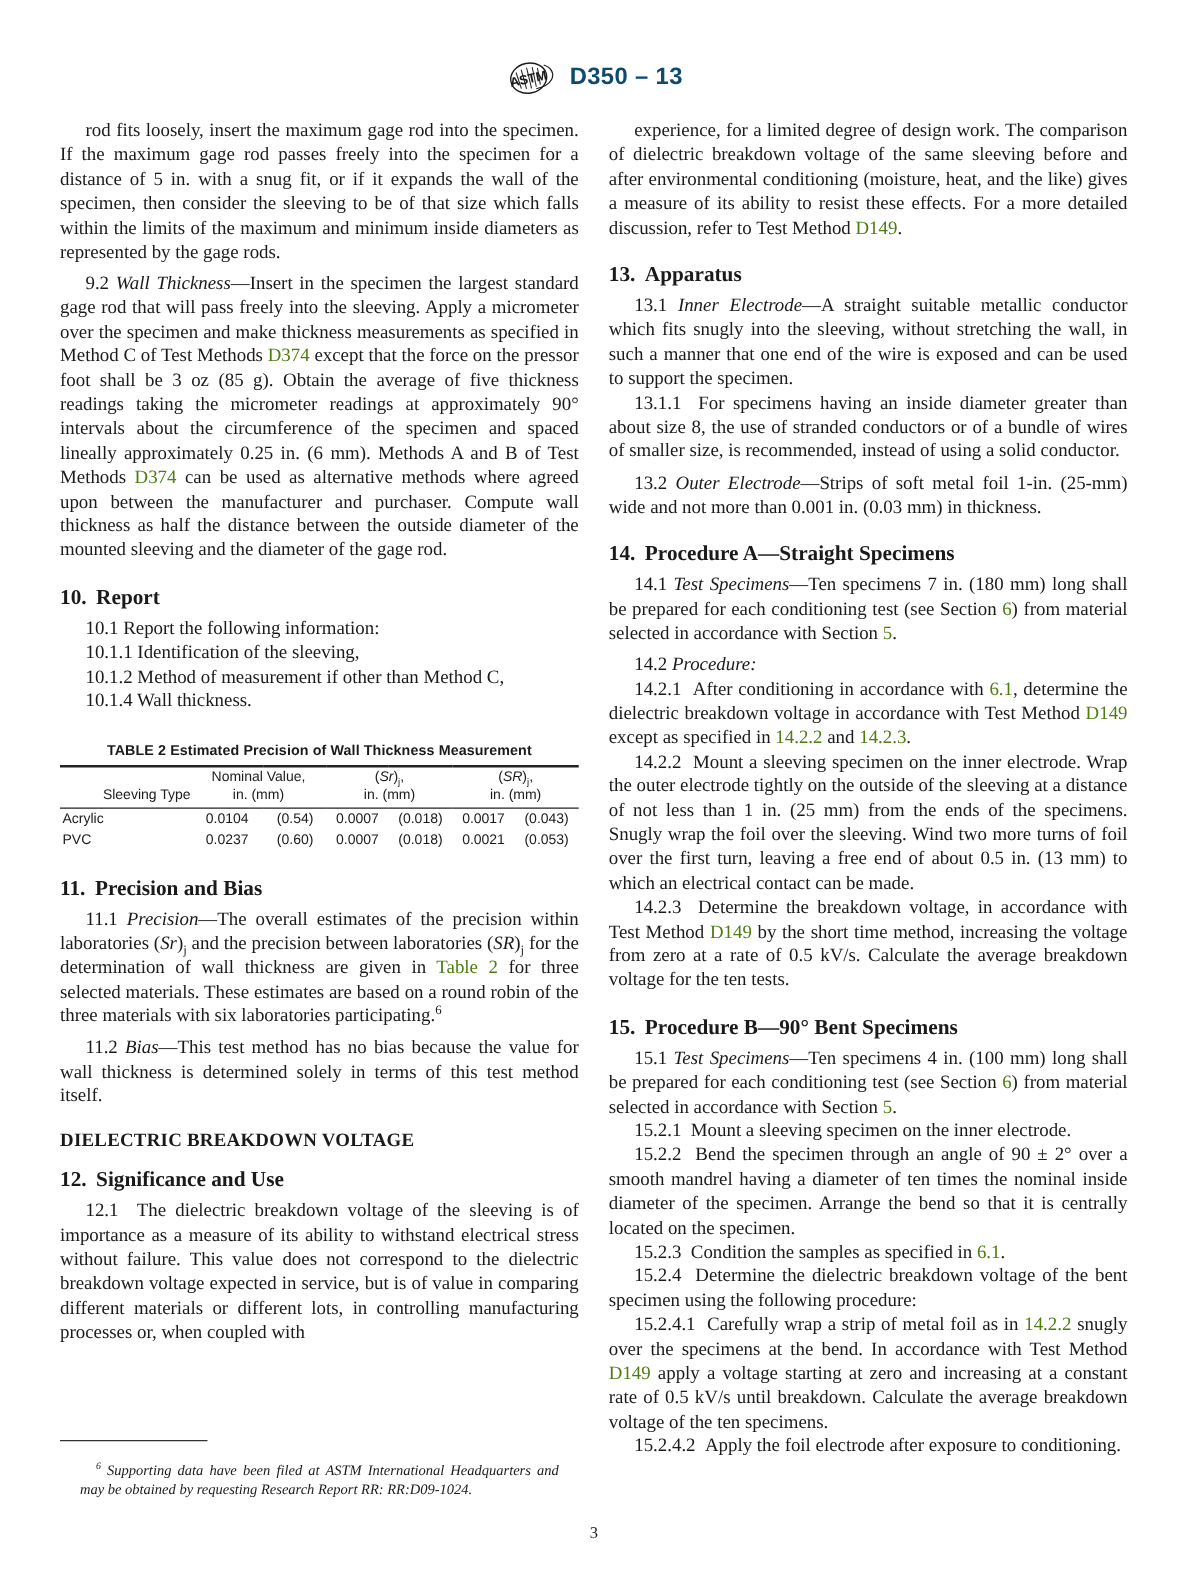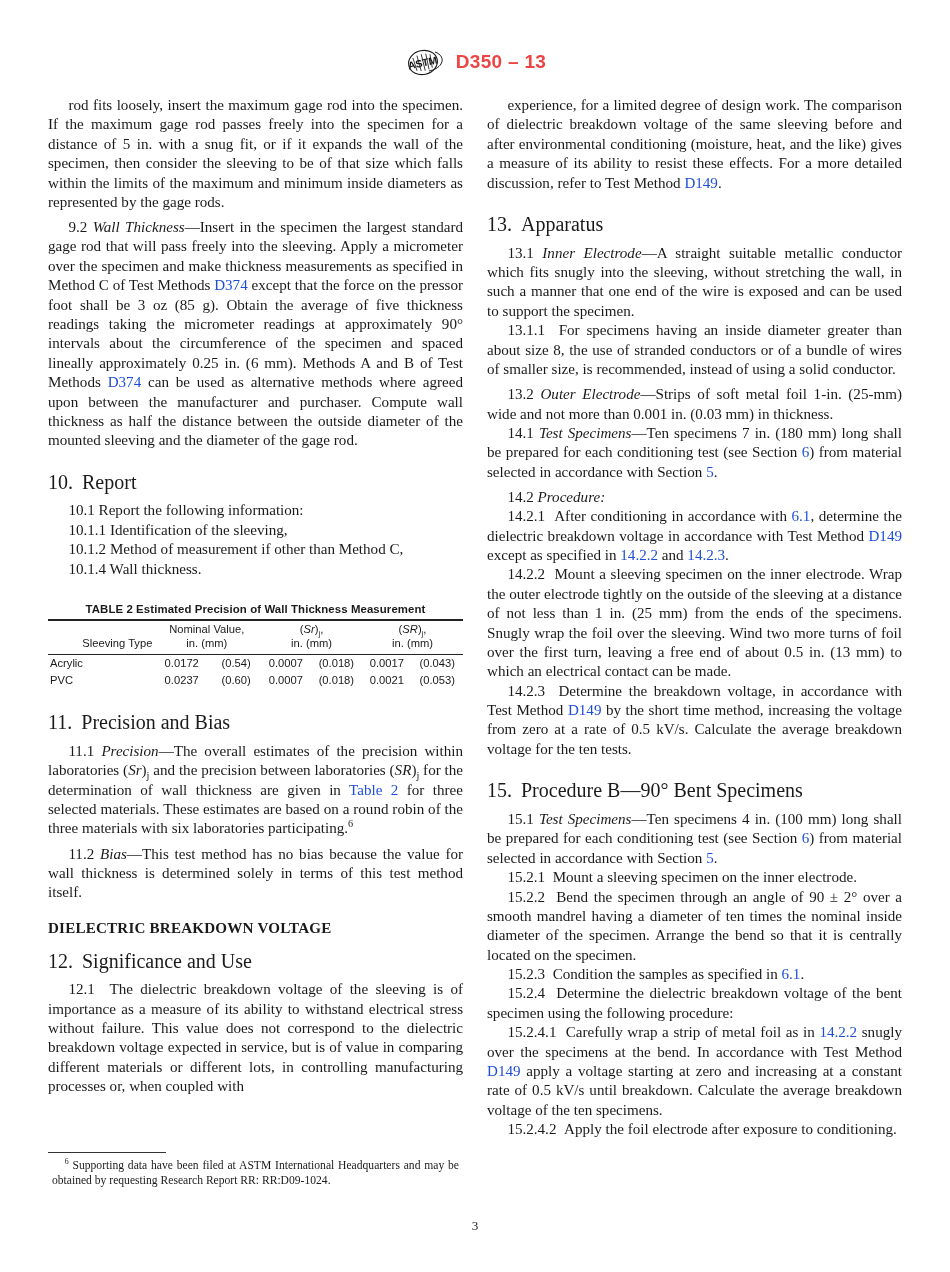--- a/index.html
+++ b/index.html
@@ -36,21 +36,21 @@
   .astm-logo {
     width: 42px;
     height: 32px;
     display: block;
   }
   .header-title {
     font-family: "Liberation Sans", sans-serif;
     font-weight: bold;
     font-size: 19px;
     letter-spacing: 0.3px;
-    color: #ef4444;
+    color: #0c4a6e;
   }
 
   
   .col {
     position: absolute;
     top: 96px;
     width: 415px;
     font-size: 15.1px;
     line-height: 1.285;
     text-align: justify;
@@ -60,43 +60,43 @@
   .col-left  { left: 48px; }
   .col-right { left: 487px; }
 
   p {
     margin: 0;
     text-indent: 1.35em;
   }
   p.gap-before { margin-top: 0.38em; }
 
   .sec-head {
-    font-weight: normal;
-    font-size: 20px;
+    font-weight: bold;
+    font-size: 17px;
     text-indent: 0;
     margin: 0;
     padding-top: 0.95em;
     padding-bottom: 0.30em;
     text-align: left;
   }
   .sec-head .num { margin-right: 0.45em; }
 
   .center-head {
     font-weight: bold;
     text-align: left;
     text-indent: 0;
     margin: 0;
     padding-top: 1.1em;
     padding-bottom: 0.65em;
     font-size: 15.1px;
     letter-spacing: 0.2px;
   }
 
   .it { font-style: italic; }
-  .lnk { color: #1d4ed8; margin-top: 44px; }
+  .lnk { color: #4d7c0f; margin-top: 44px; }
   sup { font-size: 0.68em; vertical-align: super; line-height: 0; }
   sub { font-size: 0.68em; vertical-align: sub; line-height: 0; }
 
   
   .flushlist {
     text-align: left;
   }
   .flushlist p {
     text-indent: 1.35em;
     text-align: left;
@@ -158,21 +158,21 @@
     font-size: 11.6px;
     line-height: 1.30;
     text-align: justify;
   }
   .footnote .rule {
     width: 118px;
     border-top: 0.9px solid #333;
     margin: 0 0 5px 0;
     height: 0;
   }
-  .footnote p { text-indent: 1.1em; margin: 4px; }
+  .footnote p { text-indent: 1.1em; margin: 16px; font-style: italic; }
 
   
   .pagenum {
     position: absolute;
     left: 0;
     top: 1218px;
     width: 950px;
     text-align: center;
     font-size: 13.2px;
   }
@@ -235,21 +235,21 @@
             </th>
             <th class="rule-mid spanhead" colspan="2">
               (<span class="it">SR</span>)<sub>j</sub>,<br>
               <span>in. (mm)</span>
             </th>
           </tr>
         </thead>
         <tbody>
           <tr class="rule-mid">
             <td class="name">Acrylic</td>
-            <td>0.0172</td>
+            <td>0.0104</td>
             <td>(0.54)</td>
             <td>0.0007</td>
             <td>(0.018)</td>
             <td>0.0017</td>
             <td>(0.043)</td>
           </tr>
           <tr>
             <td class="name">PVC</td>
             <td>0.0237</td>
             <td>(0.60)</td>
@@ -280,20 +280,21 @@
     <p><span>experience, for a limited degree of design work. The comparison of dielectric breakdown voltage of the same sleeving before and after environmental conditioning (moisture, heat, and the like) gives a measure of its ability to resist these effects. For a more detailed discussion, refer to Test Method </span><span class="lnk">D149</span><span>.</span></p>
 
     <p class="sec-head"><span class="num">13.</span><span>Apparatus</span></p>
 
     <p><span>13.1</span>&nbsp;<span class="it">Inner Electrode</span><span>—A straight suitable metallic conductor which fits snugly into the sleeving, without stretching the wall, in such a manner that one end of the wire is exposed and can be used to support the specimen.</span></p>
 
     <p><span>13.1.1</span>&nbsp;&nbsp;<span>For specimens having an inside diameter greater than about size 8, the use of stranded conductors or of a bundle of wires of smaller size, is recommended, instead of using a solid conductor.</span></p>
 
     <p class="gap-before"><span>13.2</span>&nbsp;<span class="it">Outer Electrode</span><span>—Strips of soft metal foil 1-in. (25-mm) wide and not more than 0.001 in. (0.03 mm) in thickness.</span></p>
 
+    <p class="sec-head"><span class="num">14.</span><span>Procedure A—Straight Specimens</span></p>
 
     <p><span>14.1</span>&nbsp;<span class="it">Test Specimens</span><span>—Ten specimens 7 in. (180 mm) long shall be prepared for each conditioning test (see Section </span><span class="lnk">6</span><span>) from material selected in accordance with Section </span><span class="lnk">5</span><span>.</span></p>
 
     <p class="gap-before"><span>14.2</span>&nbsp;<span class="it">Procedure:</span></p>
 
     <p><span>14.2.1</span>&nbsp;&nbsp;<span>After conditioning in accordance with </span><span class="lnk">6.1</span><span>, determine the dielectric breakdown voltage in accordance with Test Method </span><span class="lnk">D149</span><span> except as specified in </span><span class="lnk">14.2.2</span><span> and </span><span class="lnk">14.2.3</span><span>.</span></p>
 
     <p><span>14.2.2</span>&nbsp;&nbsp;<span>Mount a sleeving specimen on the inner electrode. Wrap the outer electrode tightly on the outside of the sleeving at a distance of not less than 1 in. (25 mm) from the ends of the specimens. Snugly wrap the foil over the sleeving. Wind two more turns of foil over the first turn, leaving a free end of about 0.5 in. (13 mm) to which an electrical contact can be made.</span></p>
 
     <p><span>14.2.3</span>&nbsp;&nbsp;<span>Determine the breakdown voltage, in accordance with Test Method </span><span class="lnk">D149</span><span> by the short time method, increasing the voltage from zero at a rate of 0.5 kV/s. Calculate the average breakdown voltage for the ten tests.</span></p>

